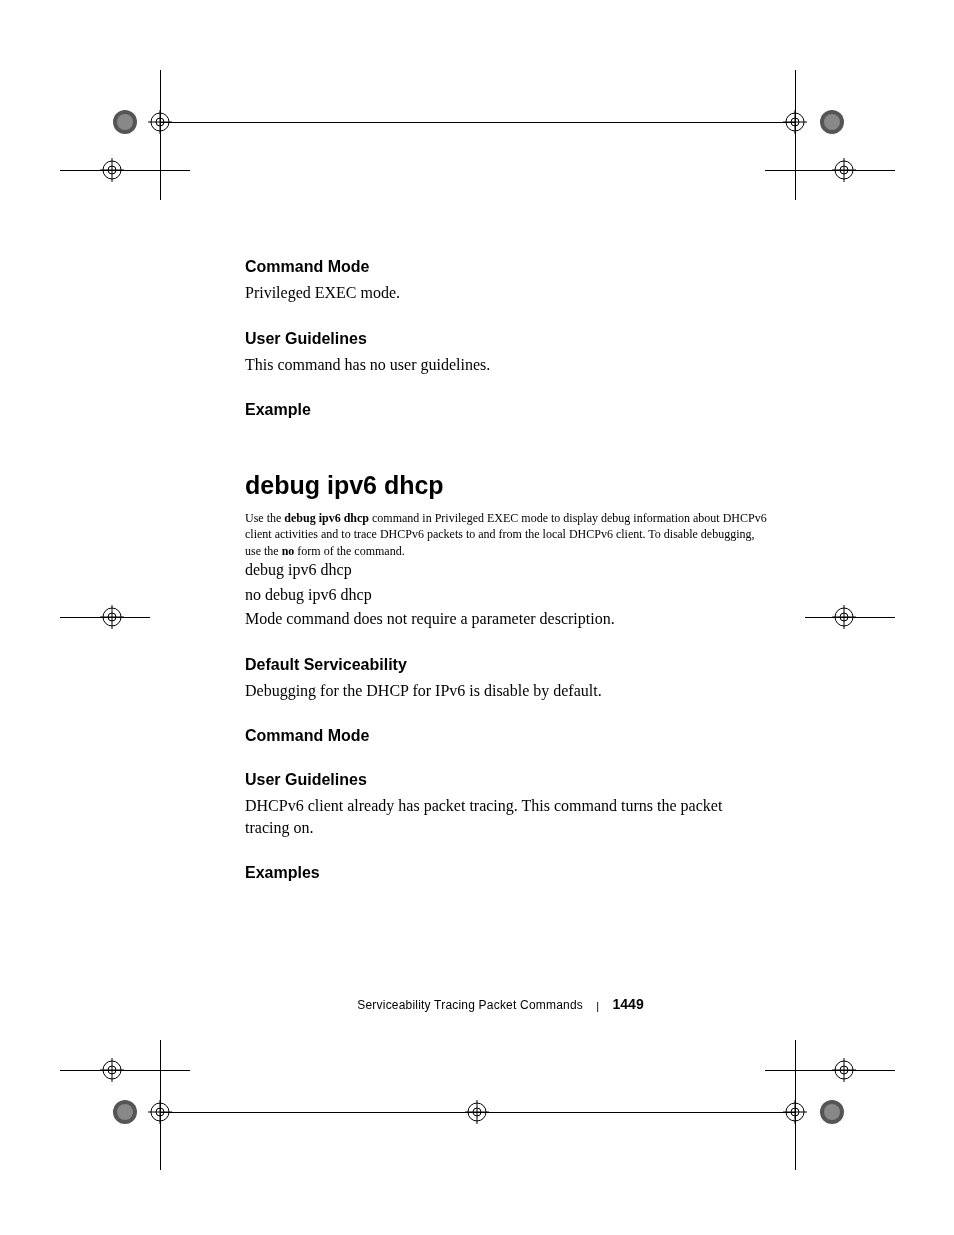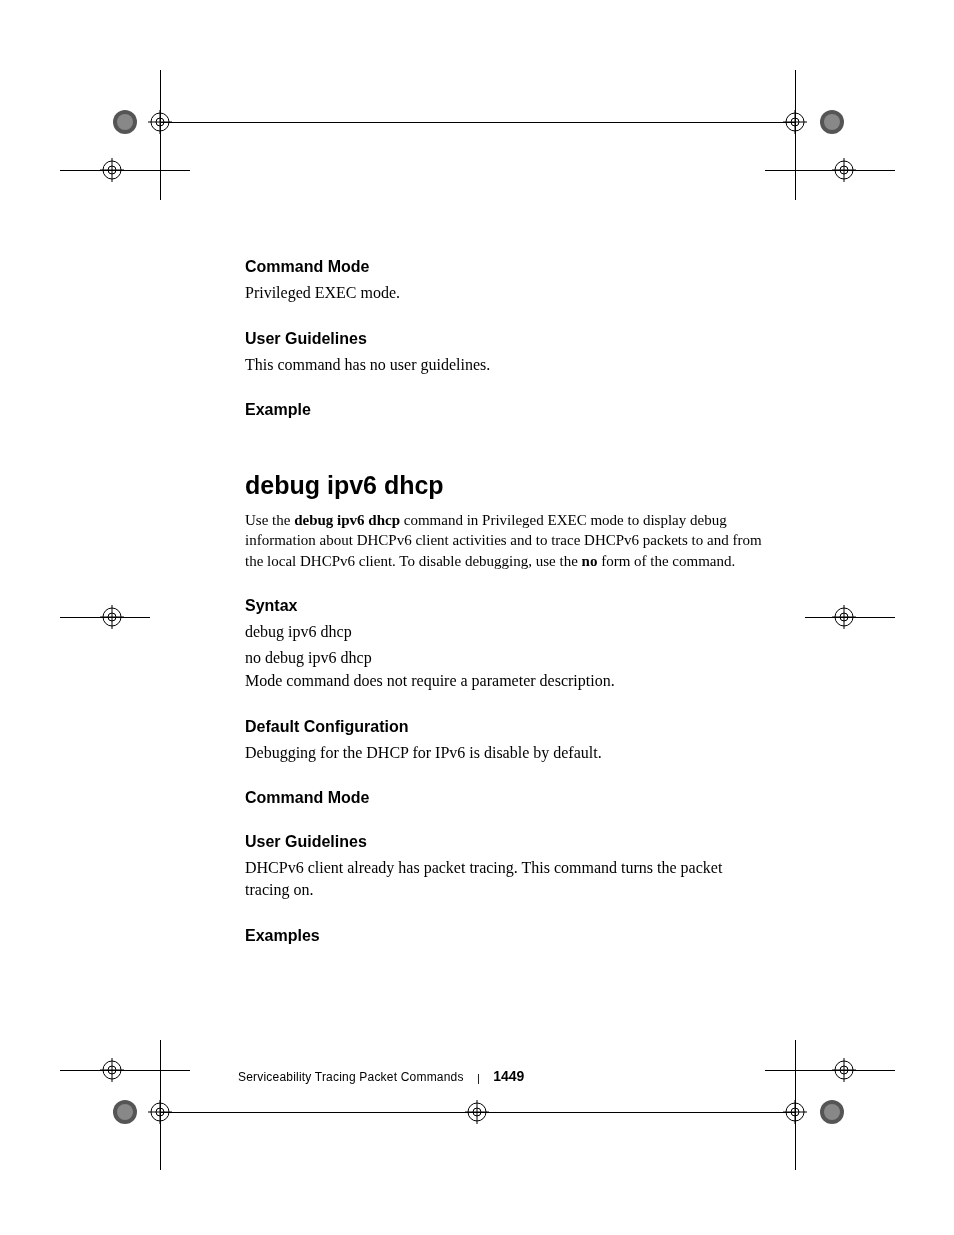--- a/index.html
+++ b/index.html
@@ -39,32 +39,32 @@
     }
     .command-title {
       font-family: Arial, Helvetica, sans-serif;
       font-weight: bold;
       font-size: 25px;
       margin-top: 52px;
       margin-bottom: 10px;
     }
     .intro-para {
       font-family: Georgia, 'Times New Roman', serif;
-      font-size: 15px;
+      font-size: 12px;
       line-height: 1.35;
     }
     .bold-inline {
       font-weight: bold;
     }
     .footer {
       position: absolute;
       left: 238px;
-      top: 1068px;
+      top: 996px;
       width: 525px;
-      text-align: left;
+      text-align: center;
       font-family: Arial, Helvetica, sans-serif;
       font-size: 12px;
     }
     .footer-title {
       font-size: 12px;
       letter-spacing: 0.2px;
     }
     .footer-divider {
       display: inline-block;
       margin: 0 10px;
@@ -105,27 +105,26 @@
   <div class="body-text">This command has no user guidelines.</div>
 
   <div class="section-heading">Example</div>
 
   <div class="command-title">debug ipv6 dhcp</div>
 
   <div class="intro-para">
     <span>Use the </span><span class="bold-inline">debug ipv6 dhcp</span><span> command in Privileged EXEC mode to display debug information about DHCPv6 client activities and to trace DHCPv6 packets to and from the local DHCPv6 client. To disable debugging, use the </span><span class="bold-inline">no</span><span> form of the command.</span>
   </div>
 
-  <div class="section-heading">Syntax</div>
   <div class="body-text">debug ipv6 dhcp</div>
   <div class="body-text" style="margin-top:4px;">no debug ipv6 dhcp</div>
 
   <div class="body-text">Mode command does not require a parameter description.</div>
 
-  <div class="section-heading">Default Configuration</div>
+  <div class="section-heading">Default Serviceability</div>
   <div class="body-text">Debugging for the DHCP for IPv6 is disable by default.</div>
 
   <div class="section-heading">Command Mode</div>
 
   <div class="section-heading">User Guidelines</div>
   <div class="body-text">DHCPv6 client already has packet tracing.  This command turns the packet tracing on.</div>
 
   <div class="section-heading">Examples</div>
 
 </div>

